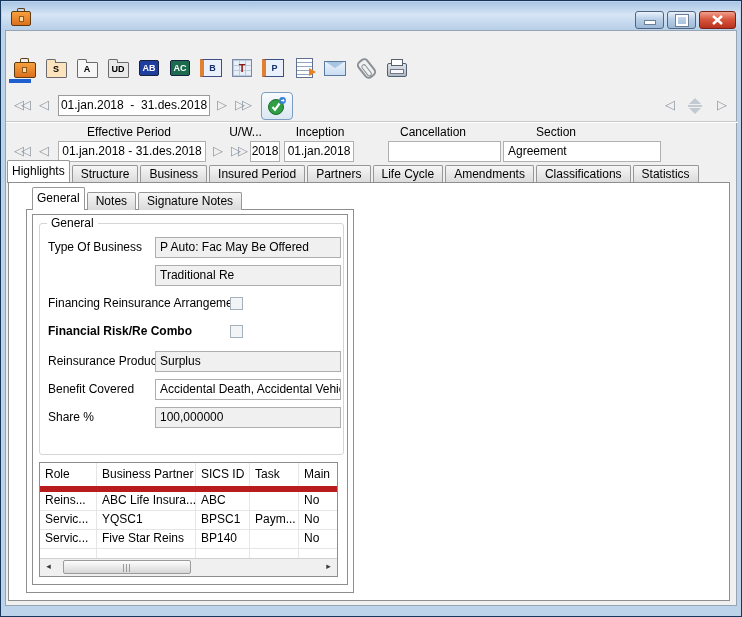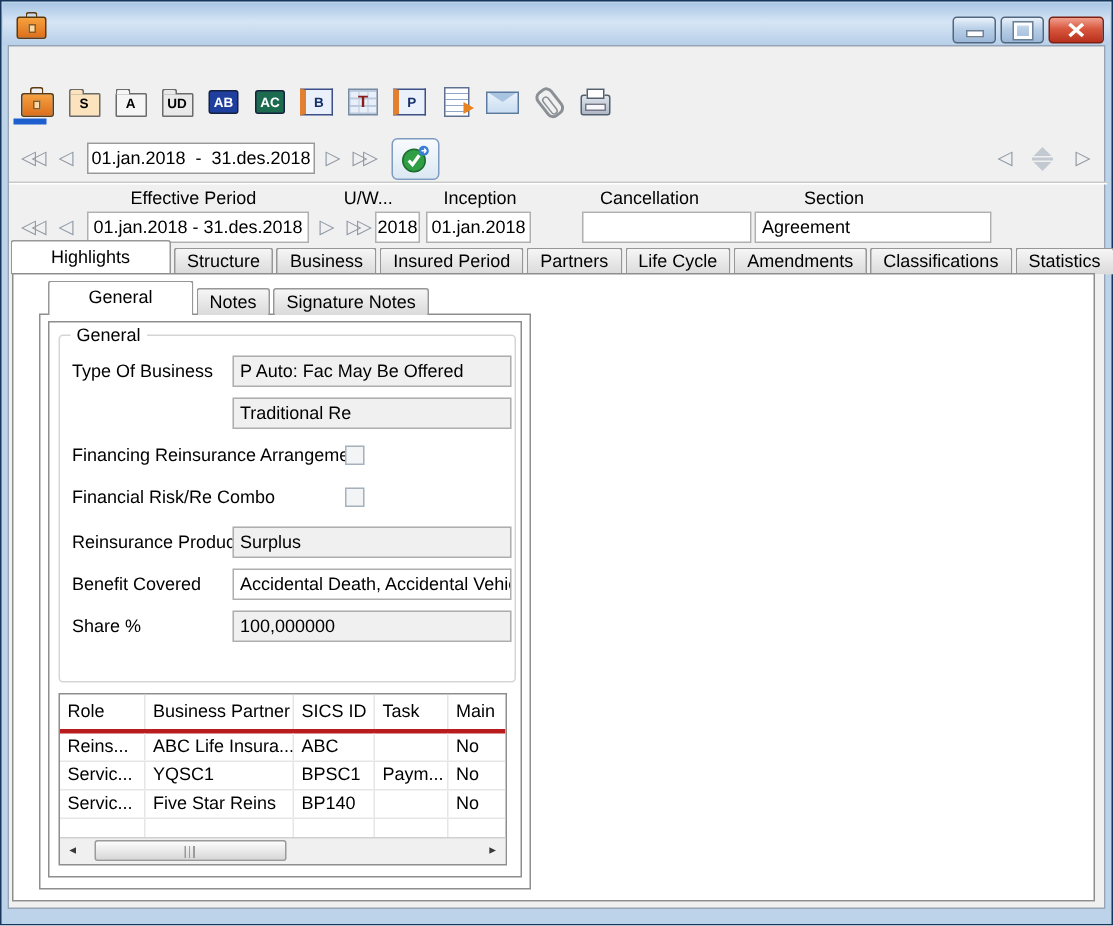--- a/index.html
+++ b/index.html
@@ -58,37 +58,37 @@
   .splitter:before{content:"";position:absolute;left:1px;top:0;border-bottom:6px solid #c3c9d0;border-left:6px solid transparent;border-right:6px solid transparent}
   .splitter:after{content:"";position:absolute;left:1px;bottom:0;border-top:6px solid #c3c9d0;border-left:6px solid transparent;border-right:6px solid transparent}
   .splitter .midline{position:absolute;left:0;top:7px;width:14px;height:2px;background:#c3c9d0}
   .sep{position:absolute;left:5px;top:120px;width:732px;height:0;border-top:1px solid #c9c9c9;border-bottom:1px solid #fff}
   
   .hdr{position:absolute;top:124px;height:15px;text-align:center;white-space:nowrap}
   .cell{position:absolute;top:140px;height:21px;line-height:19px;background:#fff;border:1px solid #b0b0b0;box-sizing:border-box;text-align:center;overflow:hidden;white-space:nowrap}
   
   .tabstrip{position:absolute;left:6px;top:160px;height:22px;display:flex;align-items:flex-end;gap:2px;z-index:1}
   .tab{height:17px;line-height:16px;padding:0 8px;background:linear-gradient(#f6f6f6,#dadada);border:1px solid #979797;border-bottom:none;border-radius:2px 2px 0 0;box-sizing:content-box;white-space:nowrap}
-  .tab.active{height:22px;line-height:20px;background:#fff;z-index:3;padding:0 26px;position:relative}
+  .tab.active{height:22px;line-height:20px;background:#fff;z-index:3;padding:0 4px;position:relative}
   .page{position:absolute;left:7px;top:181px;width:722px;height:419px;background:#fff;border:1px solid #8e8e8e;box-sizing:border-box;z-index:2}
   .innerctrl{position:absolute;left:25px;top:208px;width:328px;height:384px;background:#fff;border:1px solid #8e8e8e;box-sizing:border-box;z-index:4}
   .innertabs{position:absolute;left:31px;top:187px;height:22px;display:flex;align-items:flex-end;gap:2px;z-index:6}
   .innerpage{position:absolute;left:31px;top:213px;width:316px;height:371px;background:#fff;border:1px solid #8e8e8e;box-sizing:border-box;z-index:5}
   
   .groupbox{position:absolute;left:38px;top:222px;width:303px;height:230px;border:1px solid #d5d5d5;border-radius:3px;z-index:7;background:#fff}
   .grouptitle{position:absolute;left:7px;top:-8px;background:#fff;padding:0 4px;line-height:14px}
   .frow{position:absolute;left:0;right:0;height:21px}
   .flabel{position:absolute;left:8px;line-height:21px;white-space:nowrap}
   .tfield{position:absolute;left:115px;top:0;width:186px;height:21px;background:#f0f0f0;border:1px solid #aeaeae;box-sizing:border-box;line-height:19px;padding-left:4px;overflow:hidden;white-space:nowrap}
   .tfield.editable{background:#fff}
   .cbx{position:absolute;left:190px;top:4px;width:13px;height:13px;background:#f2f4f6;border:1px solid #a5b2bd;box-sizing:border-box}
   
   .ptable{position:absolute;left:38px;top:461px;width:299px;height:115px;border:1px solid #8e8e8e;background:#fff;box-sizing:border-box;z-index:7;overflow:hidden}
   .trow{display:grid;grid-template-columns:57px 99px 54px 49px 1fr}
-  .trow.head{height:23px;line-height:23px;border-bottom:3px solid #b91c1c}
+  .trow.head{height:23px;line-height:23px;border-bottom:6px solid #b91c1c}
   .trow.body{height:18px;line-height:17px;border-bottom:1px solid #e6e6e6}
   .tcell{padding-left:5px;border-right:1px solid #e6e6e6;overflow:hidden;white-space:nowrap}
   .tcell:last-child{border-right:none}
   .hscroll{position:absolute;left:0;right:0;bottom:0;height:17px;background:#f0f0f0;border-top:1px solid #d0d0d0}
   .sbtn{position:absolute;top:0;width:17px;height:16px;text-align:center;line-height:15px;font-size:9px;color:#3a3a3a}
   .sbtn.left{left:0}.sbtn.right{right:0}
   .sthumb{position:absolute;left:23px;top:1px;width:128px;height:14px;background:linear-gradient(#fdfdfd,#d7d7d7);border:1px solid #9b9b9b;border-radius:2px;box-sizing:border-box}
   .sthumb:before{content:"";position:absolute;left:50%;top:3px;margin-left:-4px;width:8px;height:8px;
     background:repeating-linear-gradient(90deg,#9b9b9b 0 1px,transparent 1px 3px)}
 </style>
@@ -255,21 +255,21 @@
           <span class="flabel">Type Of Business</span>
           <div class="tfield">P Auto: Fac May Be Offered</div>
         </div>
         <div class="frow" style="top: 41px;">
           <div class="tfield">Traditional Re</div>
         </div>
         <div class="frow" style="top: 69px;">
           <span class="flabel">Financing Reinsurance Arrangement</span>
           <div class="cbx"></div>
         </div>
-        <div class="frow" style="top: 97px;">
+        <div class="frow" style="top: 97px; font-weight: bold;">
           <span class="flabel">Financial Risk/Re Combo</span>
           <div class="cbx"></div>
         </div>
         <div class="frow" style="top: 127px;">
           <span class="flabel">Reinsurance Product</span>
           <div class="tfield">Surplus</div>
         </div>
         <div class="frow" style="top: 155px;">
           <span class="flabel">Benefit Covered</span>
           <div class="tfield editable">Accidental Death, Accidental Vehicle</div>

